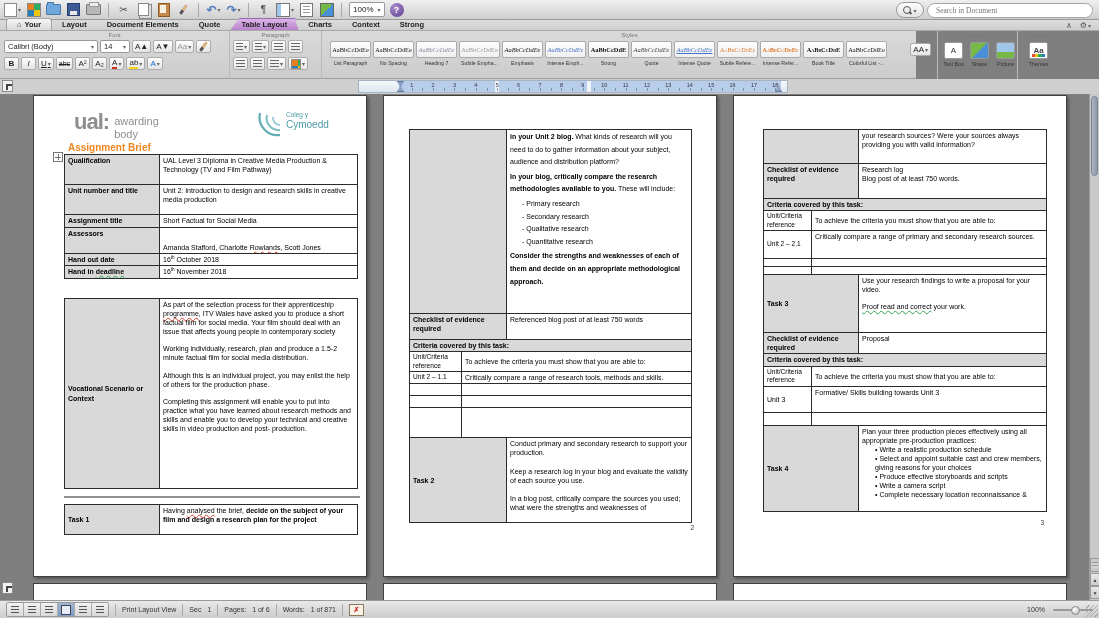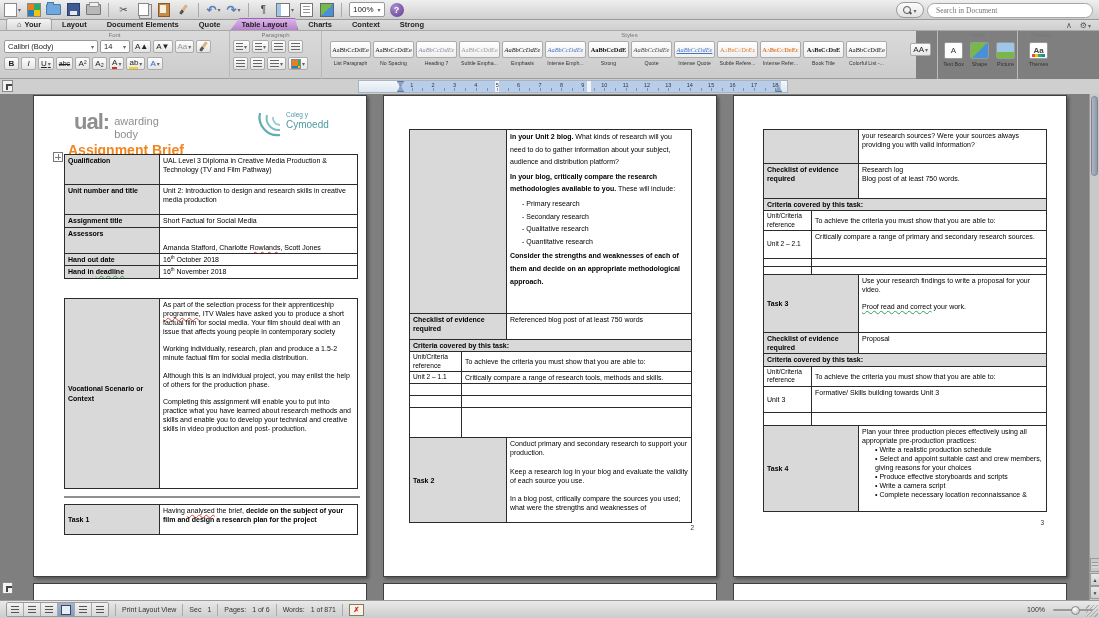--- a/index.html
+++ b/index.html
@@ -141,21 +141,21 @@
   .cont2 .para{line-height:1.8;margin:0 0 2px 0;}
   .bullets2{padding-left:12px;}
   .bullets2 .para{margin:0;line-height:1.8;}
   .t2paras .para{margin:0 0 9px 0;}
   .bullets3{padding-left:13px;}
   .bullets3 .para{margin:0;}
   .ual{position:absolute;left:40px;top:16px;display:flex;align-items:flex-start;gap:5px;}
   .ualmark{font-size:22px;font-weight:bold;color:#8f8f8f;letter-spacing:-1px;line-height:20px;}
   .ualtag{font-size:11px;color:#8f8f8f;line-height:1.15;padding-top:3px;}
   .coleg{position:absolute;left:216px;top:6px;}
-  .ptitle{position:absolute;left:34px;top:46px;font-size:14px;font-weight:bold;color:#ee8621;}
+  .ptitle{position:absolute;left:34px;top:46px;font-size:10px;font-weight:bold;color:#ee8621;}
   .thandle{position:absolute;left:19px;top:56px;width:8px;height:8px;border:1px solid #777;background:
     linear-gradient(#777,#777) 50% 50%/6px 1px no-repeat,
     linear-gradient(#777,#777) 50% 50%/1px 6px no-repeat,#fff;}
   .hdivider{position:absolute;left:30px;top:400px;width:296px;height:2px;background:#8f8f8f;}
 
   
   .vscroll{position:absolute;left:1089px;top:94px;width:10px;height:506px;background:#c9c9c9;border-left:1px solid #9a9a9a;box-sizing:border-box;}
   .vthumb{position:absolute;left:1px;top:2px;width:7px;height:80px;background:linear-gradient(90deg,#aeb6c2,#8e98a8);
     border:1px solid #7c8494;border-radius:4px;box-sizing:border-box;}
   .vbtn{position:absolute;left:0;width:10px;height:13px;background:linear-gradient(#e8e8e8,#cdcdcd);

